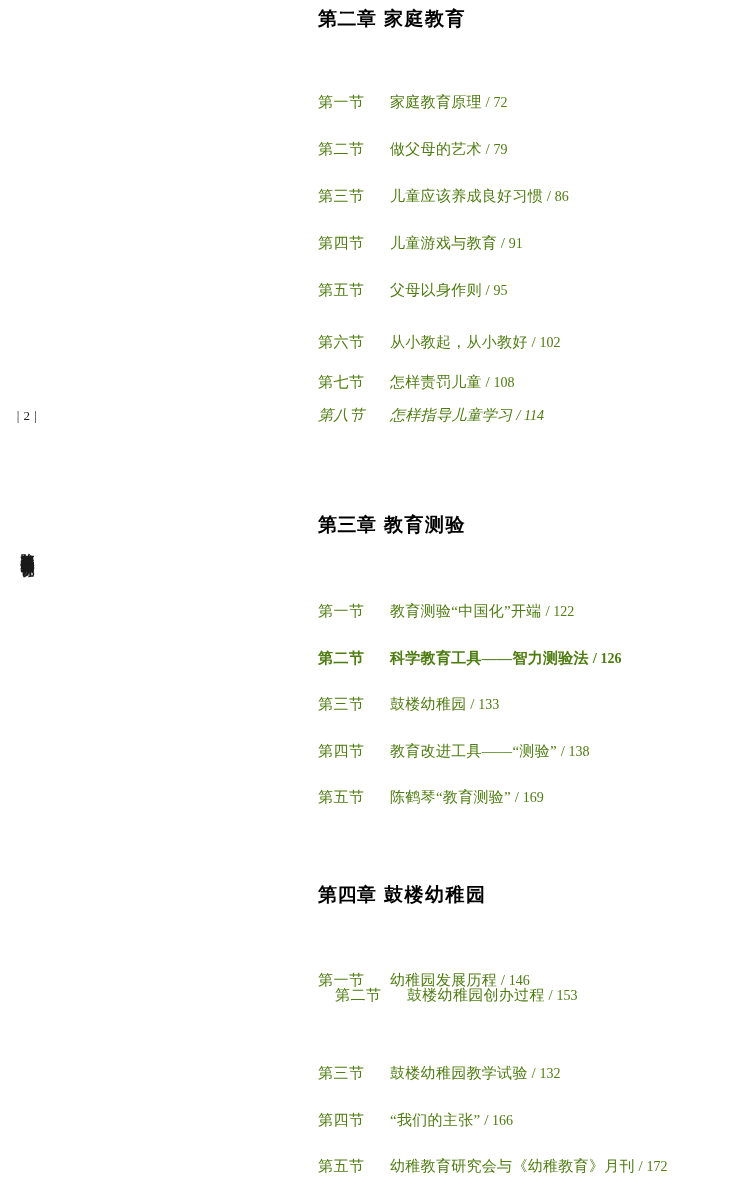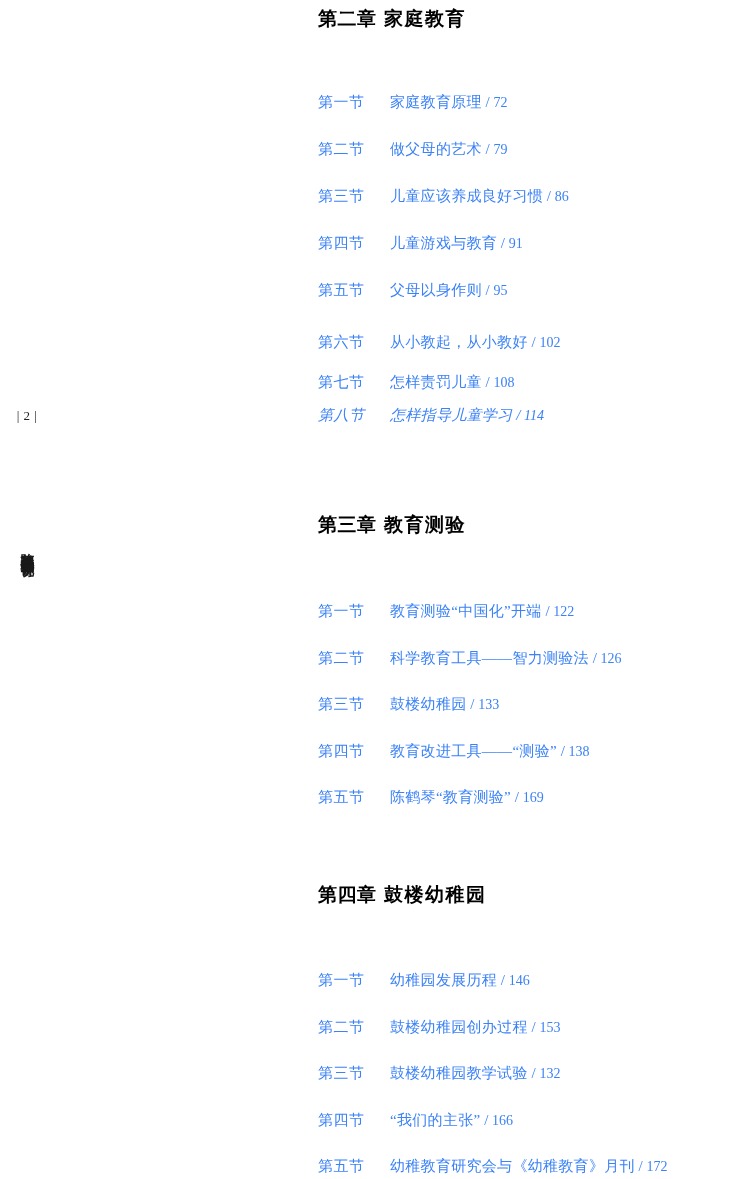--- a/index.html
+++ b/index.html
@@ -69,21 +69,21 @@
     display: inline-block;
     width: 66px;
   }
   .chapter .ch-title {
     display: inline-block;
     letter-spacing: 1.5px;
   }
 
   .entry {
     font-size: 15px;
-    color: #3b82f6;
+    color: #4d7c0f;
     white-space: nowrap;
     line-height: 1;
   }
   .entry .sec-num {
     display: inline-block;
     width: 72px;
     letter-spacing: 0.5px;
   }
   .entry .sec-title {
     display: inline-block;
@@ -112,25 +112,25 @@
       <div class="entry" style="position: absolute; top: 95px;"><span class="sec-num">第一节</span><span class="sec-title">家庭教育原理</span><span class="sep"> / </span><span class="page-no">72</span></div>
       <div class="entry" style="position: absolute; top: 142px;"><span class="sec-num">第二节</span><span class="sec-title">做父母的艺术</span><span class="sep"> / </span><span class="page-no">79</span></div>
       <div class="entry" style="position: absolute; top: 189px;"><span class="sec-num">第三节</span><span class="sec-title">儿童应该养成良好习惯</span><span class="sep"> / </span><span class="page-no">86</span></div>
       <div class="entry" style="position: absolute; top: 236px;"><span class="sec-num">第四节</span><span class="sec-title">儿童游戏与教育</span><span class="sep"> / </span><span class="page-no">91</span></div>
       <div class="entry" style="position: absolute; top: 283px;"><span class="sec-num">第五节</span><span class="sec-title">父母以身作则</span><span class="sep"> / </span><span class="page-no">95</span></div>
       <div class="entry" style="position: absolute; top: 335px;"><span class="sec-num">第六节</span><span class="sec-title">从小教起，从小教好</span><span class="sep"> / </span><span class="page-no">102</span></div>
       <div class="entry" style="position: absolute; top: 375px;"><span class="sec-num">第七节</span><span class="sec-title">怎样责罚儿童</span><span class="sep"> / </span><span class="page-no">108</span></div>
       <div class="entry" style="position: absolute; top: 408px; font-style: italic;"><span class="sec-num">第八节</span><span class="sec-title">怎样指导儿童学习</span><span class="sep"> / </span><span class="page-no">114</span></div>
       <div class="chapter" style="position: absolute; top: 512px;"><span class="ch-num">第三章</span><span class="ch-title">教育测验</span></div>
       <div class="entry" style="position: absolute; top: 604px;"><span class="sec-num">第一节</span><span class="sec-title">教育测验“中国化”开端</span><span class="sep"> / </span><span class="page-no">122</span></div>
-      <div class="entry" style="position: absolute; top: 651px;"><span class="sec-num">第二节</span><span class="sec-title">科学教育工具——智力测验法</span><span class="sep"> / </span><span class="page-no">126</span></div>
+      <div class="entry" style="position: absolute; top: 651px; font-weight: bold;"><span class="sec-num">第二节</span><span class="sec-title">科学教育工具——智力测验法</span><span class="sep"> / </span><span class="page-no">126</span></div>
       <div class="entry" style="position: absolute; top: 697px;"><span class="sec-num">第三节</span><span class="sec-title">鼓楼幼稚园</span><span class="sep"> / </span><span class="page-no">133</span></div>
       <div class="entry" style="position: absolute; top: 744px;"><span class="sec-num">第四节</span><span class="sec-title">教育改进工具——“测验”</span><span class="sep"> / </span><span class="page-no">138</span></div>
       <div class="entry" style="position: absolute; top: 790px;"><span class="sec-num">第五节</span><span class="sec-title">陈鹤琴“教育测验”</span><span class="sep"> / </span><span class="page-no">169</span></div>
       <div class="chapter" style="position: absolute; top: 882px;"><span class="ch-num">第四章</span><span class="ch-title">鼓楼幼稚园</span></div>
       <div class="entry" style="position: absolute; top: 973px;"><span class="sec-num">第一节</span><span class="sec-title">幼稚园发展历程</span><span class="sep"> / </span><span class="page-no">146</span></div>
-      <div class="entry" style="position: absolute; top: 1020px;"><span class="sec-num">第二节</span><span class="sec-title">鼓楼幼稚园创办过程</span><span class="sep"> / </span><span class="page-no">153</span></div>
+      <div class="entry" style="position: absolute; top: 988px; margin-left: 17px;"><span class="sec-num">第二节</span><span class="sec-title">鼓楼幼稚园创办过程</span><span class="sep"> / </span><span class="page-no">153</span></div>
       <div class="entry" style="position: absolute; top: 1066px;"><span class="sec-num">第三节</span><span class="sec-title">鼓楼幼稚园教学试验</span><span class="sep"> / </span><span class="page-no">132</span></div>
       <div class="entry" style="position: absolute; top: 1113px;"><span class="sec-num">第四节</span><span class="sec-title">“我们的主张”</span><span class="sep"> / </span><span class="page-no">166</span></div>
       <div class="entry" style="position: absolute; top: 1159px;"><span class="sec-num">第五节</span><span class="sec-title">幼稚教育研究会与《幼稚教育》月刊</span><span class="sep"> / </span><span class="page-no">172</span></div>
     </div>
 
 </div>
 
 </body></html>

